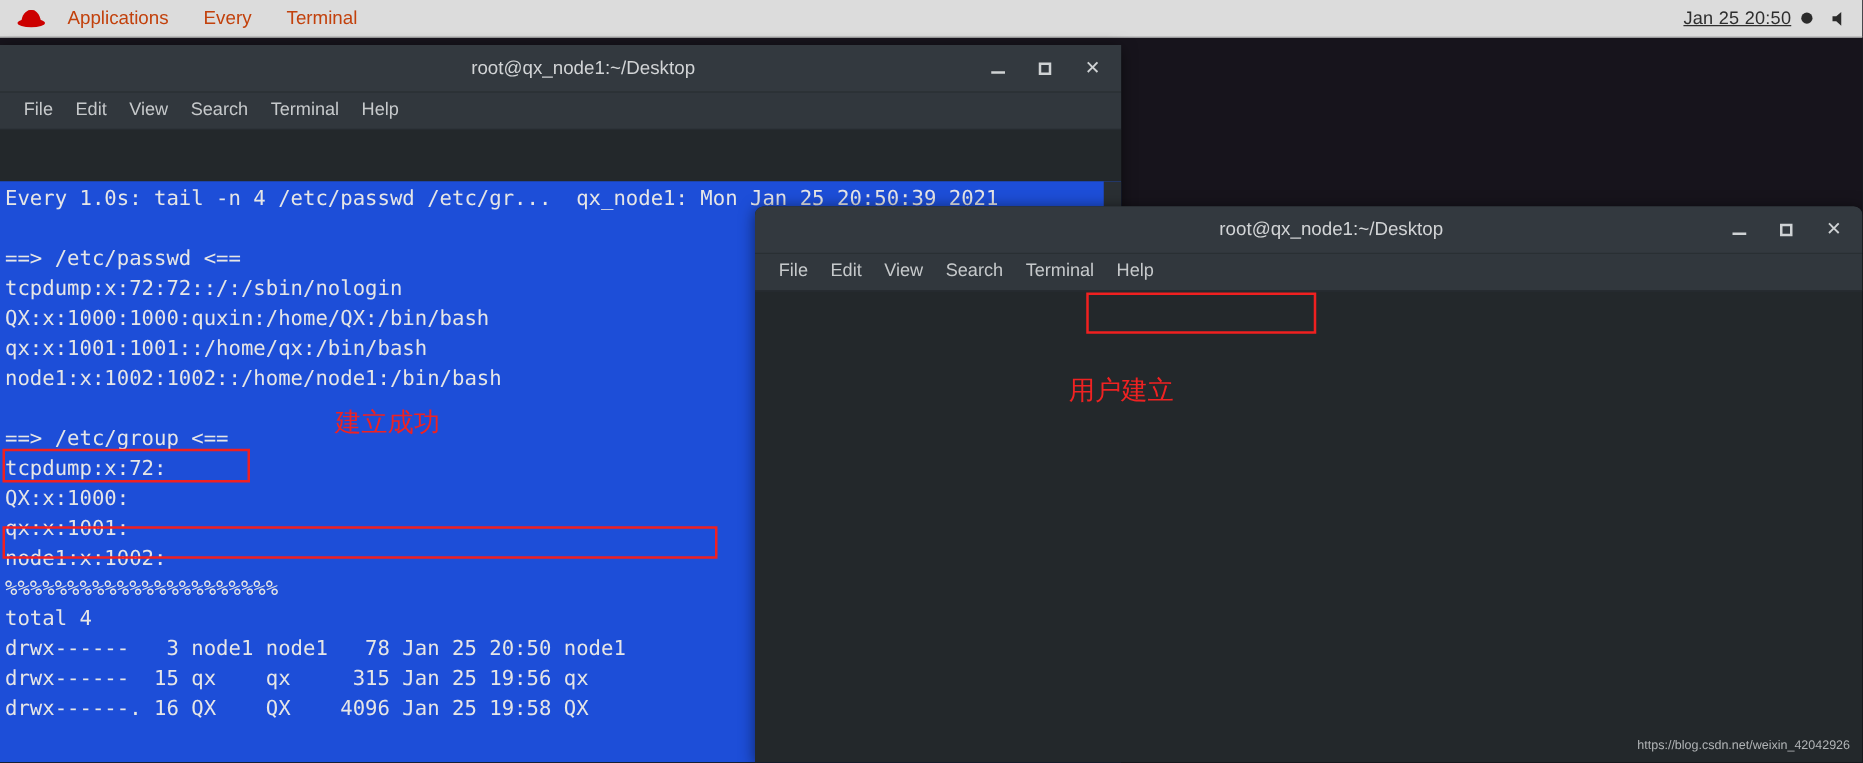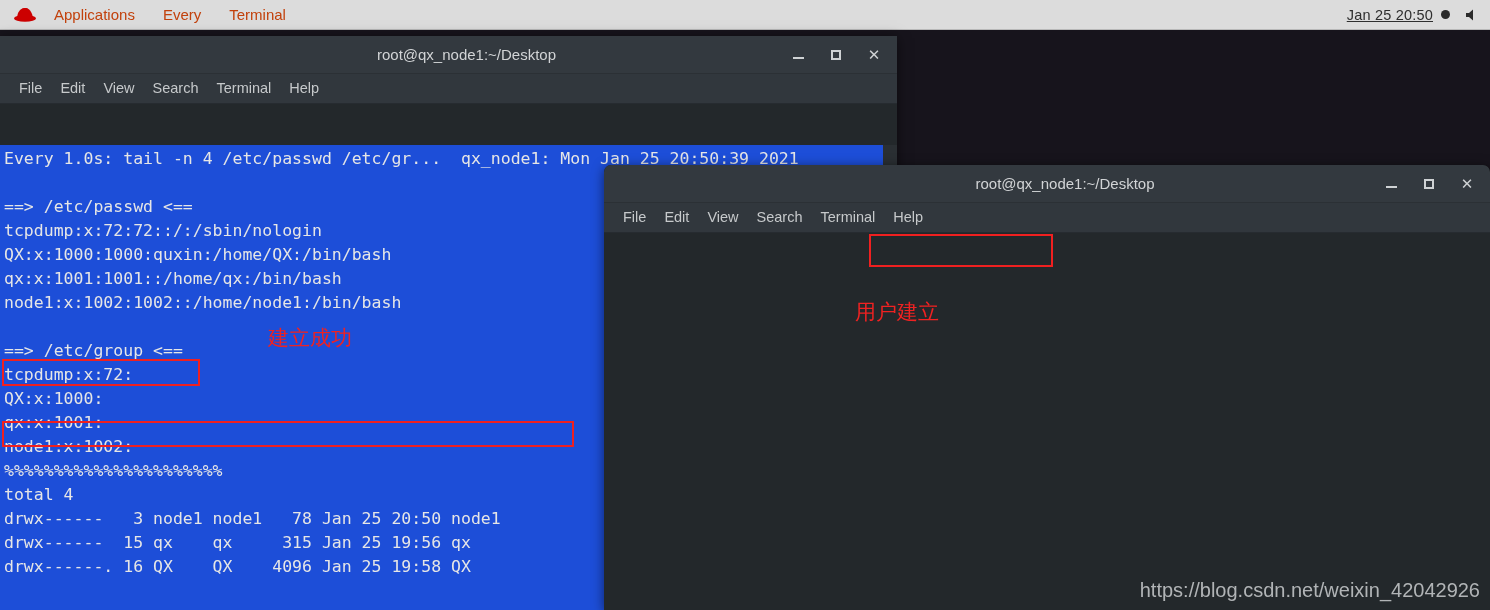--- a/index.html
+++ b/index.html
@@ -196,21 +196,21 @@
     font-size: 21px;
     font-weight: 500;
     white-space: nowrap;
   }
 
   .watermark {
     position: absolute;
     right: 10px;
     bottom: 8px;
     color: #b9bcbe;
-    font-size: 20px;
+    font-size: 10px;
     font-family: "Liberation Sans", sans-serif;
     opacity: 0.95;
   }
 </style>
 </head>
 <body>
 
 <div id="screen">
 
   <div id="topbar">

